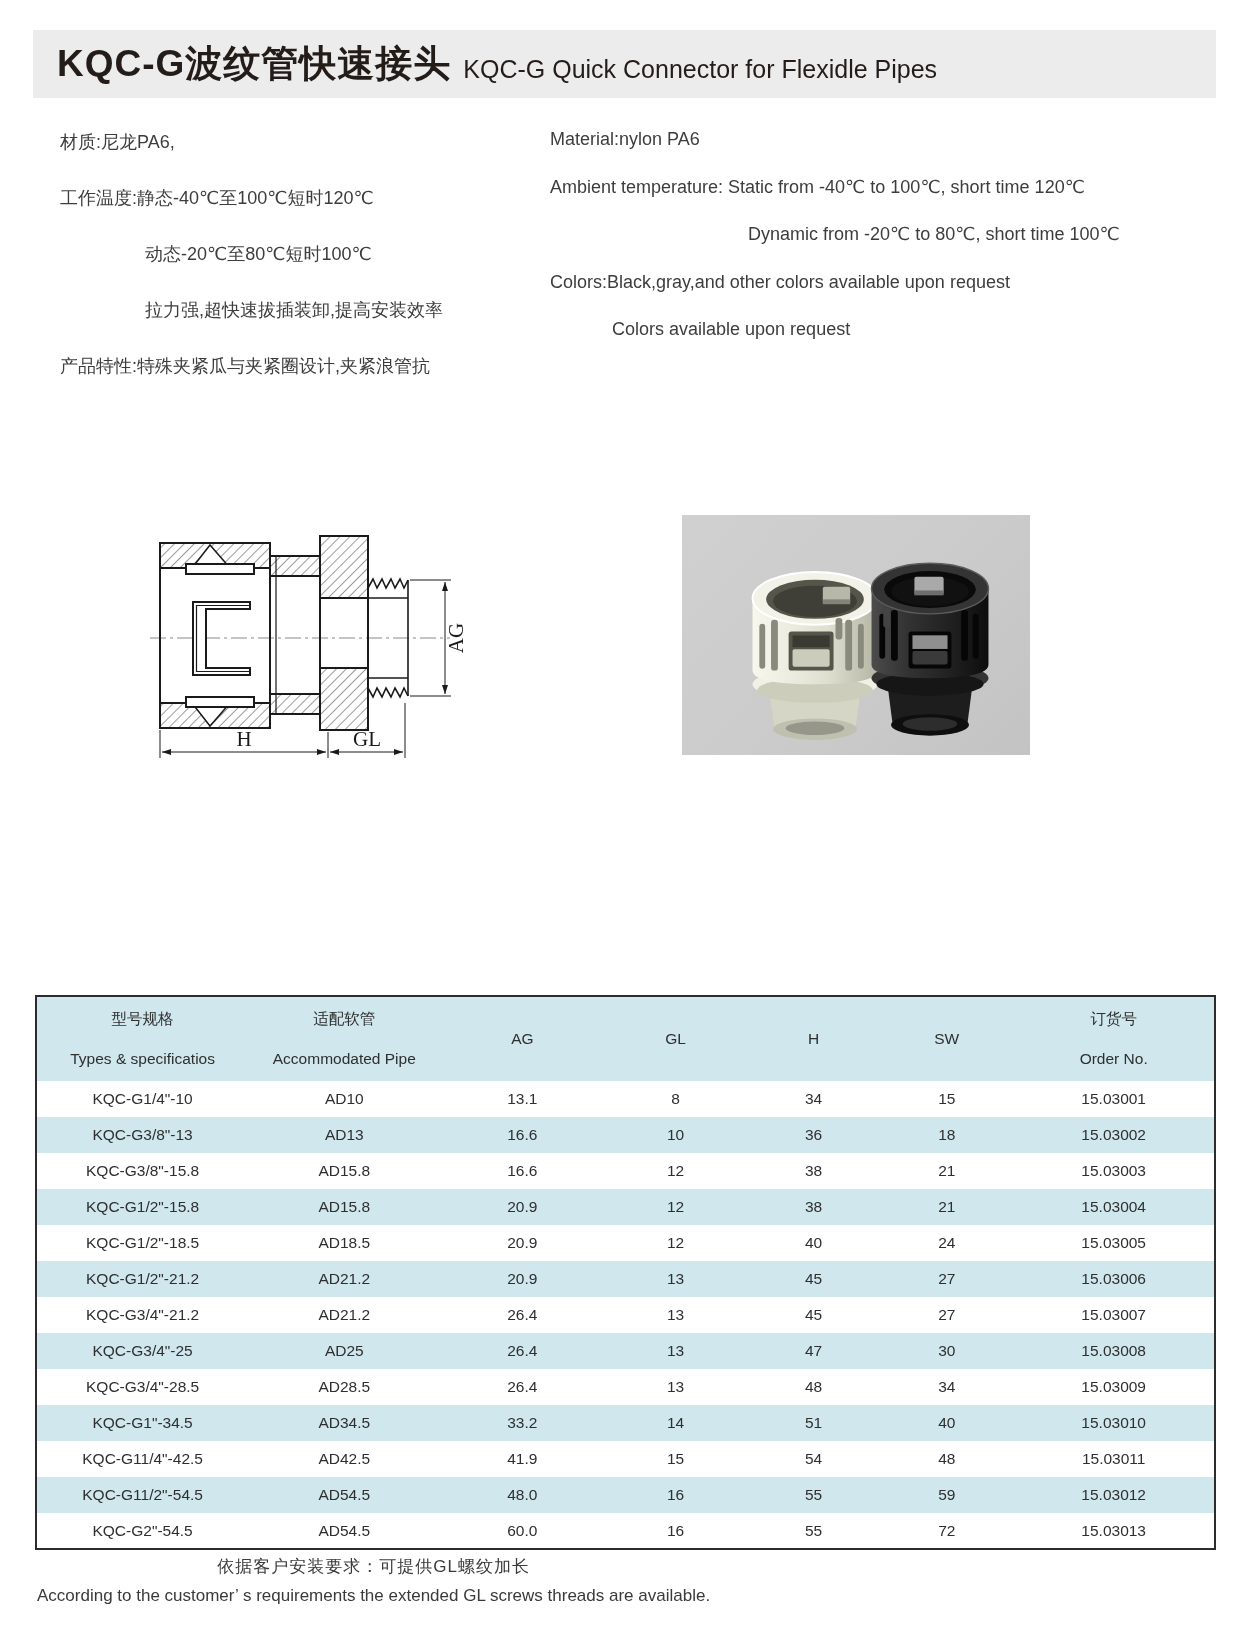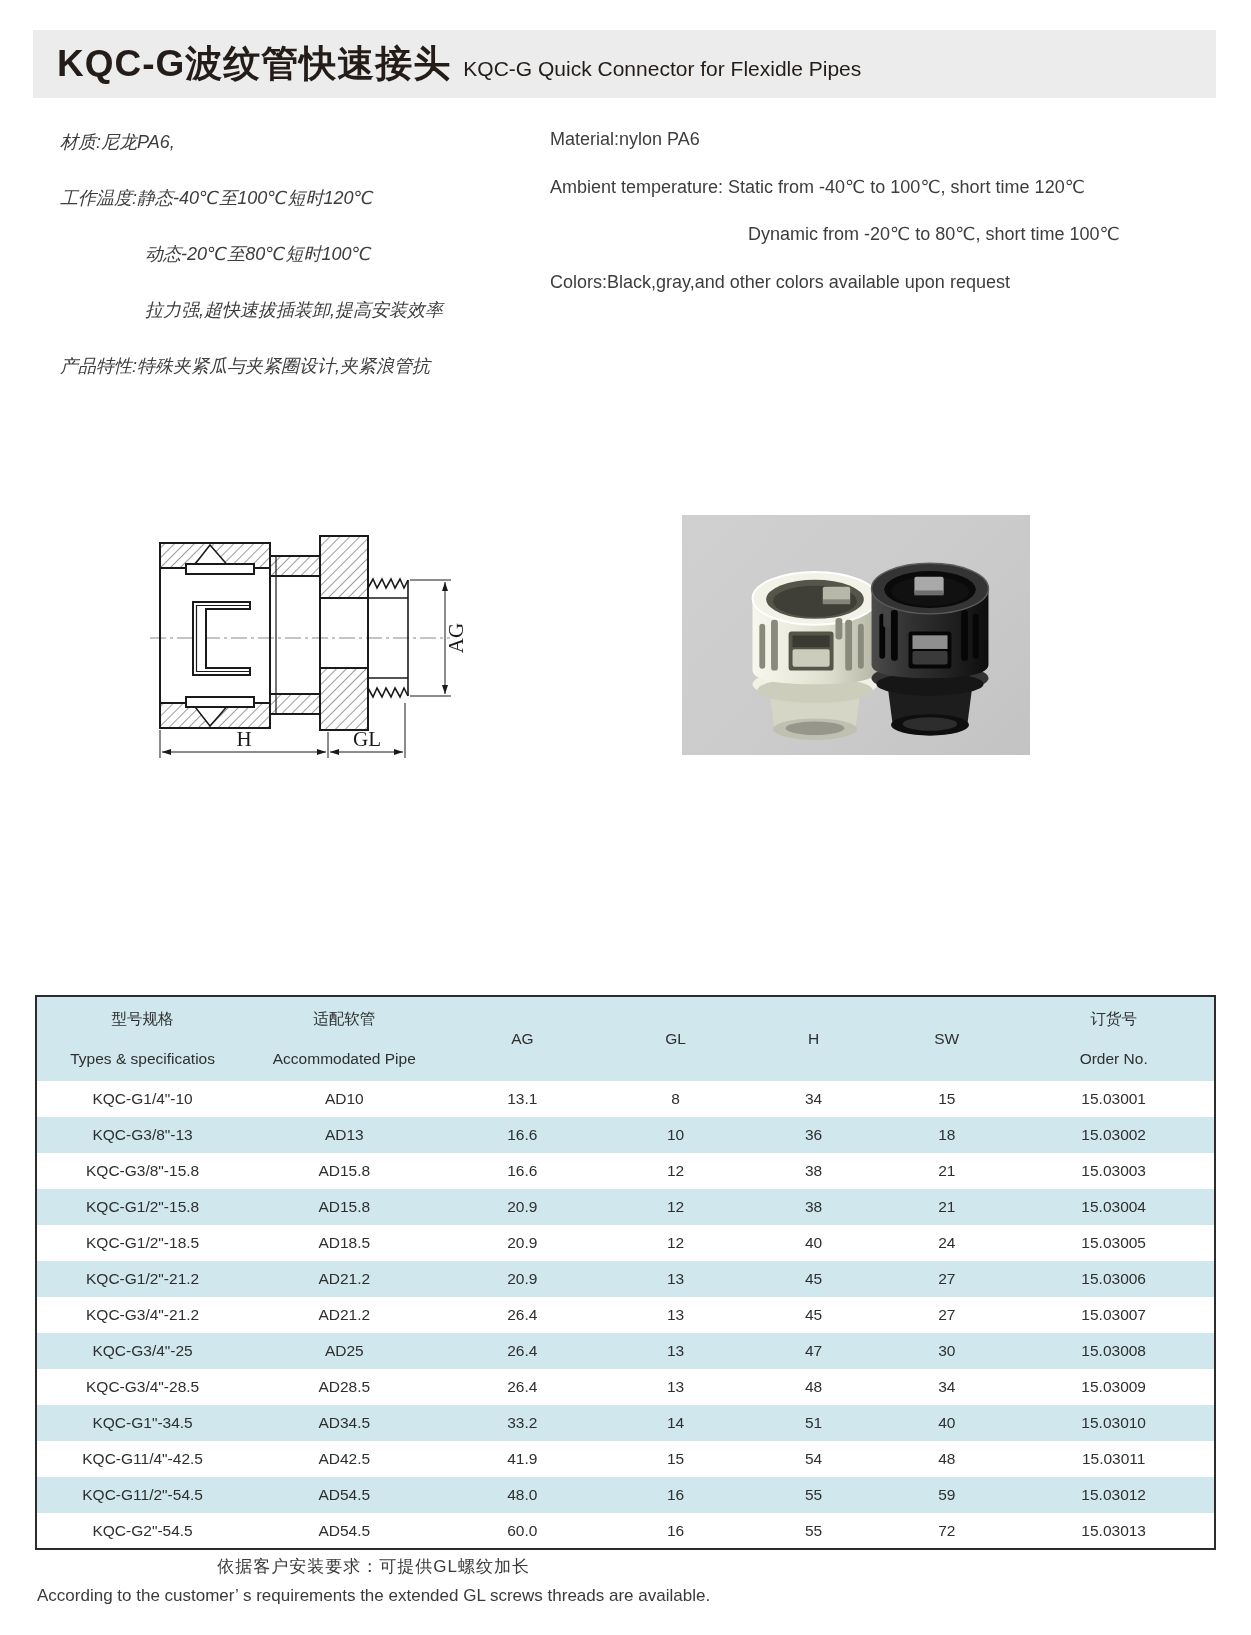--- a/index.html
+++ b/index.html
@@ -14,25 +14,25 @@
   html,body{background:#fff;}
   body{font-family:"Liberation Sans","DejaVu Sans",sans-serif;color:var(--body-text);}
   .page{position:relative;width:1251px;height:1635px;background:#fff;overflow:hidden;}
 
   
   .header-bar{position:absolute;left:33px;top:30px;width:1183px;height:68px;
     background:var(--header-bar-bg);display:flex;align-items:baseline;gap:12px;
     padding-left:24px;}
   .title-zh{font-size:37px;font-weight:bold;color:var(--title-text);letter-spacing:1px;
     align-self:center;line-height:68px;}
-  .title-en{font-size:21px;color:var(--title-text);align-self:center;padding-top:10px;}
+  .title-en{font-size:25px;color:var(--title-text);align-self:center;padding-top:10px;}
 
   
   .specs{position:absolute;font-size:18px;color:var(--body-text);white-space:nowrap;}
-  .specs-zh{left:60px;top:114px;font-style:italic;}
+  .specs-zh{left:60px;top:114px;}
   .specs-zh .sl{line-height:56px;}
   .specs-en{left:550px;top:116px;}
   .specs-en .sl{line-height:47.5px;}
   .ind85{padding-left:85px;}
   .ind198{padding-left:198px;}
   .ind84{padding-left:84px;}
   .ind62{padding-left:62px;}
 
   
   .drawing{position:absolute;left:150px;top:518px;width:320px;height:250px;}
@@ -79,20 +79,21 @@
     <div class="sl ind85">动态-20℃至80℃短时100℃</div>
     <div class="sl ind85">拉力强,超快速拔插装卸,提高安装效率</div>
     <div class="sl">产品特性:特殊夹紧瓜与夹紧圈设计,夹紧浪管抗</div>
   </div>
 
   <div class="specs specs-en">
     <div class="sl">Material:nylon PA6</div>
     <div class="sl">Ambient temperature: Static from -40℃ to 100℃, short time 120℃</div>
     <div class="sl ind198">Dynamic from -20℃ to 80℃, short time 100℃</div>
     <div class="sl">Colors:Black,gray,and other colors available upon request</div>
+    <div class="sl ind62">Colors available upon request</div>
   </div>
 
   <div class="drawing">
     <svg viewBox="0 0 320 250" xmlns="http://www.w3.org/2000/svg">
       <defs>
         <pattern id="h1" patternUnits="userSpaceOnUse" width="7" height="7" patternTransform="rotate(45)">
           <line x1="0" y1="0" x2="0" y2="7" stroke="#3a3a3a" stroke-width="1"></line>
         </pattern>
         <marker id="arr" markerWidth="10" markerHeight="8" refX="9" refY="3" orient="auto">
           <path d="M0,0 L9,3 L0,6 Z" fill="#1a1a1a"></path>

